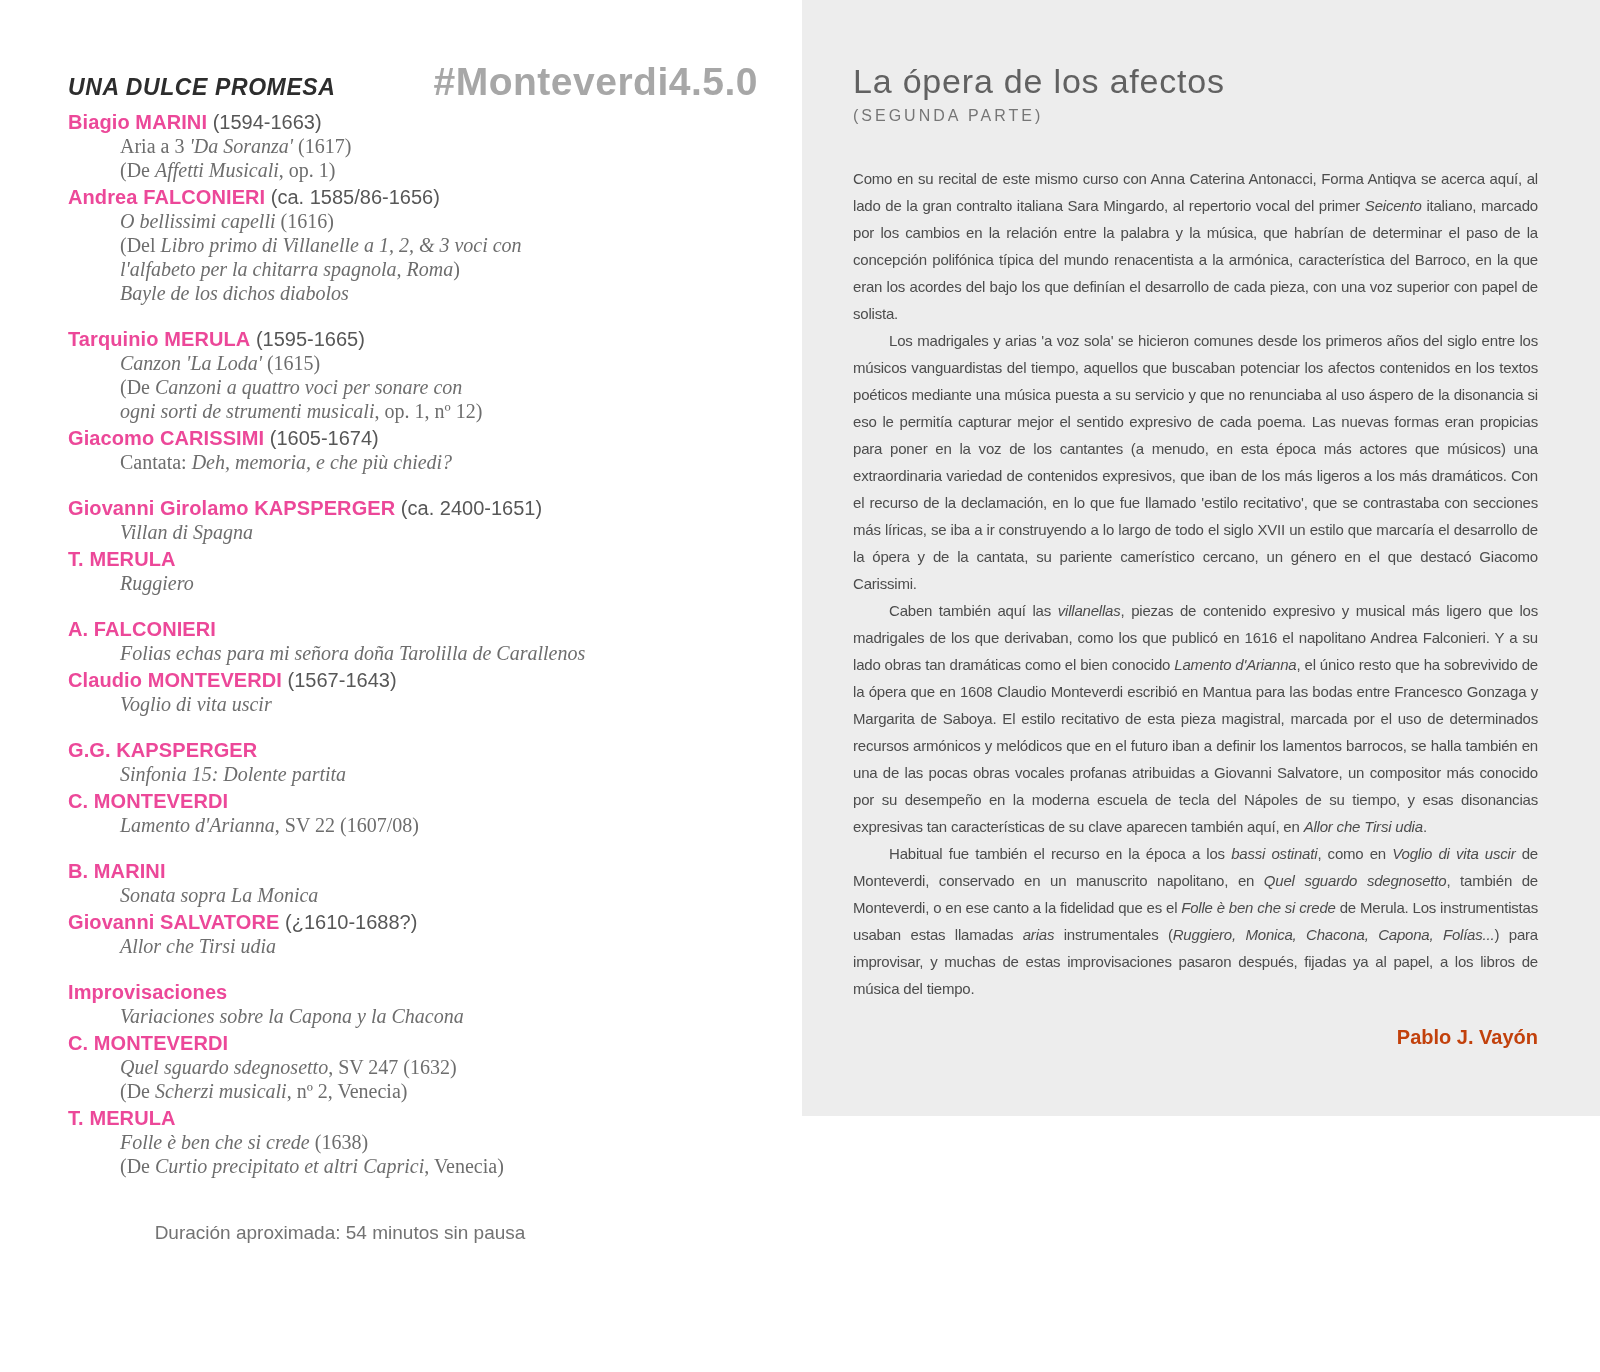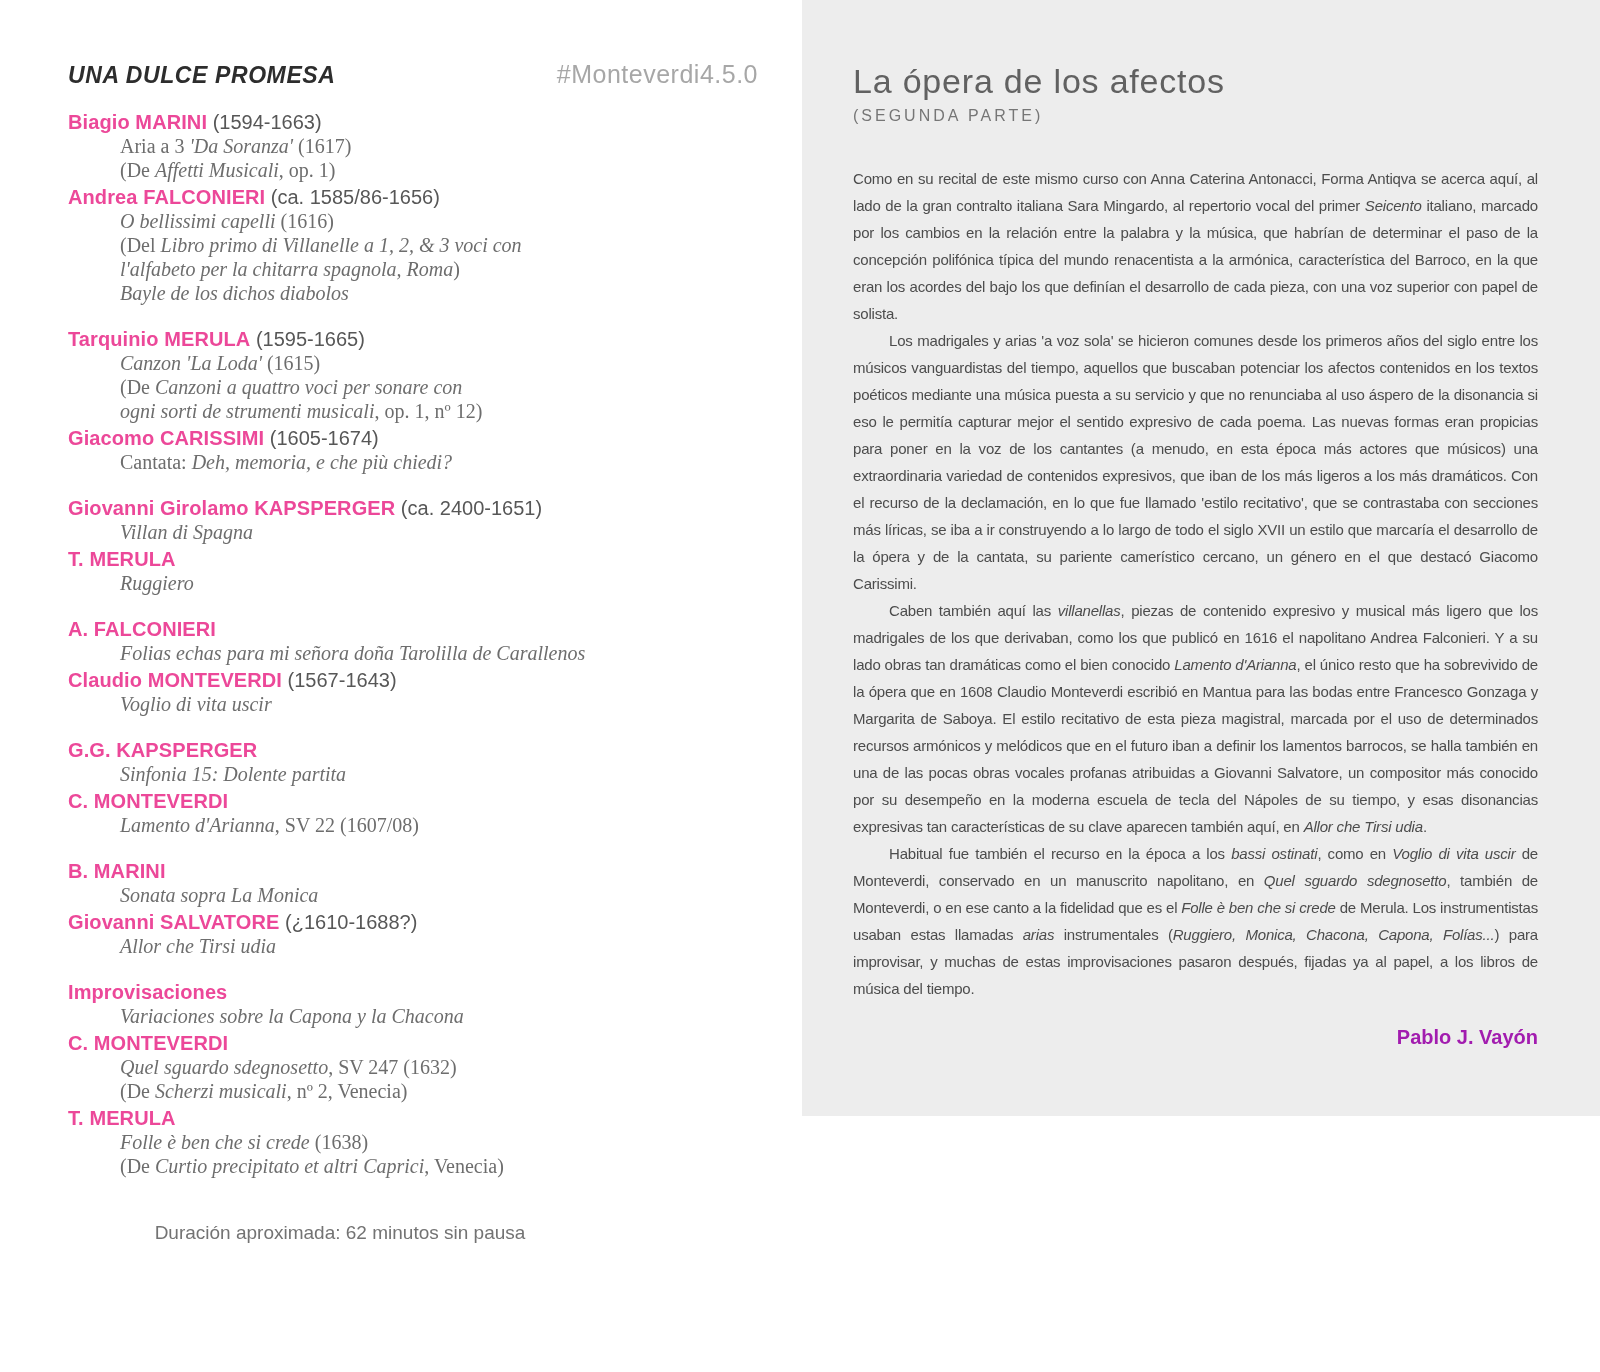--- a/index.html
+++ b/index.html
@@ -29,22 +29,22 @@
   .program-title {
     margin: 0;
     font-size: 23px;
     font-weight: bold;
     font-style: italic;
     letter-spacing: 0.6px;
     color: #2d2d2d;
     text-align: right;
   }
   .hashtag {
-    font-size: 25px;
-    font-weight: normal;
+    font-size: 39px;
+    font-weight: bold;
     letter-spacing: 0.5px;
     color: #a7a7a7;
   }
   .program {
     position: absolute;
     left: 68px; top: 110px;
     width: 650px;
     font-size: 20px;
     line-height: 24px;
   }
@@ -102,21 +102,21 @@
     color: #4c4c4c;
   }
   .essay-body p { margin: 0; }
   .essay-body p + p { text-indent: 36px; }
   .essay-body i { font-style: italic; }
   .essay-author {
     margin-top: 24px;
     text-align: right;
     font-size: 20px;
     font-weight: bold;
-    color: #a21caf;
+    color: #c2410c;
   }
 </style>
 </head>
 <body>
 
 <div class="canvas">
 
   <section class="left-page">
     <div class="left-header">
       <h1 class="program-title">UNA DULCE PROMESA</h1>
@@ -185,21 +185,21 @@
           <div class="composer-line"><span class="composer">C. MONTEVERDI</span></div>
           <div class="work-line"><i>Quel sguardo sdegnosetto</i>, SV 247 (1632)</div>
           <div class="work-line">(De <i>Scherzi musicali</i>, nº 2, Venecia)</div>
         </div>
         <div class="entry">
           <div class="composer-line"><span class="composer">T. MERULA</span></div>
           <div class="work-line"><i>Folle è ben che si crede</i> (1638)</div>
           <div class="work-line">(De <i>Curtio precipitato et altri Caprici</i>, Venecia)</div>
         </div>
       </div>
-    <div class="duration-note">Duración aproximada: 62 minutos sin pausa</div>
+    <div class="duration-note">Duración aproximada: 54 minutos sin pausa</div>
   </section>
 
   <section class="right-page">
     <div class="right-inner">
       <h2 class="essay-title">La ópera de los afectos</h2>
       <div class="essay-subtitle">(SEGUNDA PARTE)</div>
       <div class="essay-body" id="essay-body">
           <p>Como en su recital de este mismo curso con Anna Caterina Antonacci, Forma Antiqva se acerca aquí, al lado de la gran contralto italiana Sara Mingardo, al repertorio vocal del primer <i>Seicento</i> italiano, marcado por los cambios en la relación entre la palabra y la música, que habrían de determinar el paso de la concepción polifónica típica del mundo renacentista a la armónica, característica del Barroco, en la que eran los acordes del bajo los que definían el desarrollo de cada pieza, con una voz superior con papel de solista.</p>
           <p>Los madrigales y arias 'a voz sola' se hicieron comunes desde los primeros años del siglo entre los músicos vanguardistas del tiempo, aquellos que buscaban potenciar los afectos contenidos en los textos poéticos mediante una música puesta a su servicio y que no renunciaba al uso áspero de la disonancia si eso le permitía capturar mejor el sentido expresivo de cada poema. Las nuevas formas eran propicias para poner en la voz de los cantantes (a menudo, en esta época más actores que músicos) una extraordinaria variedad de contenidos expresivos, que iban de los más ligeros a los más dramáticos. Con el recurso de la declamación, en lo que fue llamado 'estilo recitativo', que se contrastaba con secciones más líricas, se iba a ir construyendo a lo largo de todo el siglo XVII un estilo que marcaría el desarrollo de la ópera y de la cantata, su pariente camerístico cercano, un género en el que destacó Giacomo Carissimi.</p>
           <p>Caben también aquí las <i>villanellas</i>, piezas de contenido expresivo y musical más ligero que los madrigales de los que derivaban, como los que publicó en 1616 el napolitano Andrea Falconieri. Y a su lado obras tan dramáticas como el bien conocido <i>Lamento d'Arianna</i>, el único resto que ha sobrevivido de la ópera que en 1608 Claudio Monteverdi escribió en Mantua para las bodas entre Francesco Gonzaga y Margarita de Saboya. El estilo recitativo de esta pieza magistral, marcada por el uso de determinados recursos armónicos y melódicos que en el futuro iban a definir los lamentos barrocos, se halla también en una de las pocas obras vocales profanas atribuidas a Giovanni Salvatore, un compositor más conocido por su desempeño en la moderna escuela de tecla del Nápoles de su tiempo, y esas disonancias expresivas tan características de su clave aparecen también aquí, en <i>Allor che Tirsi udia</i>.</p>

